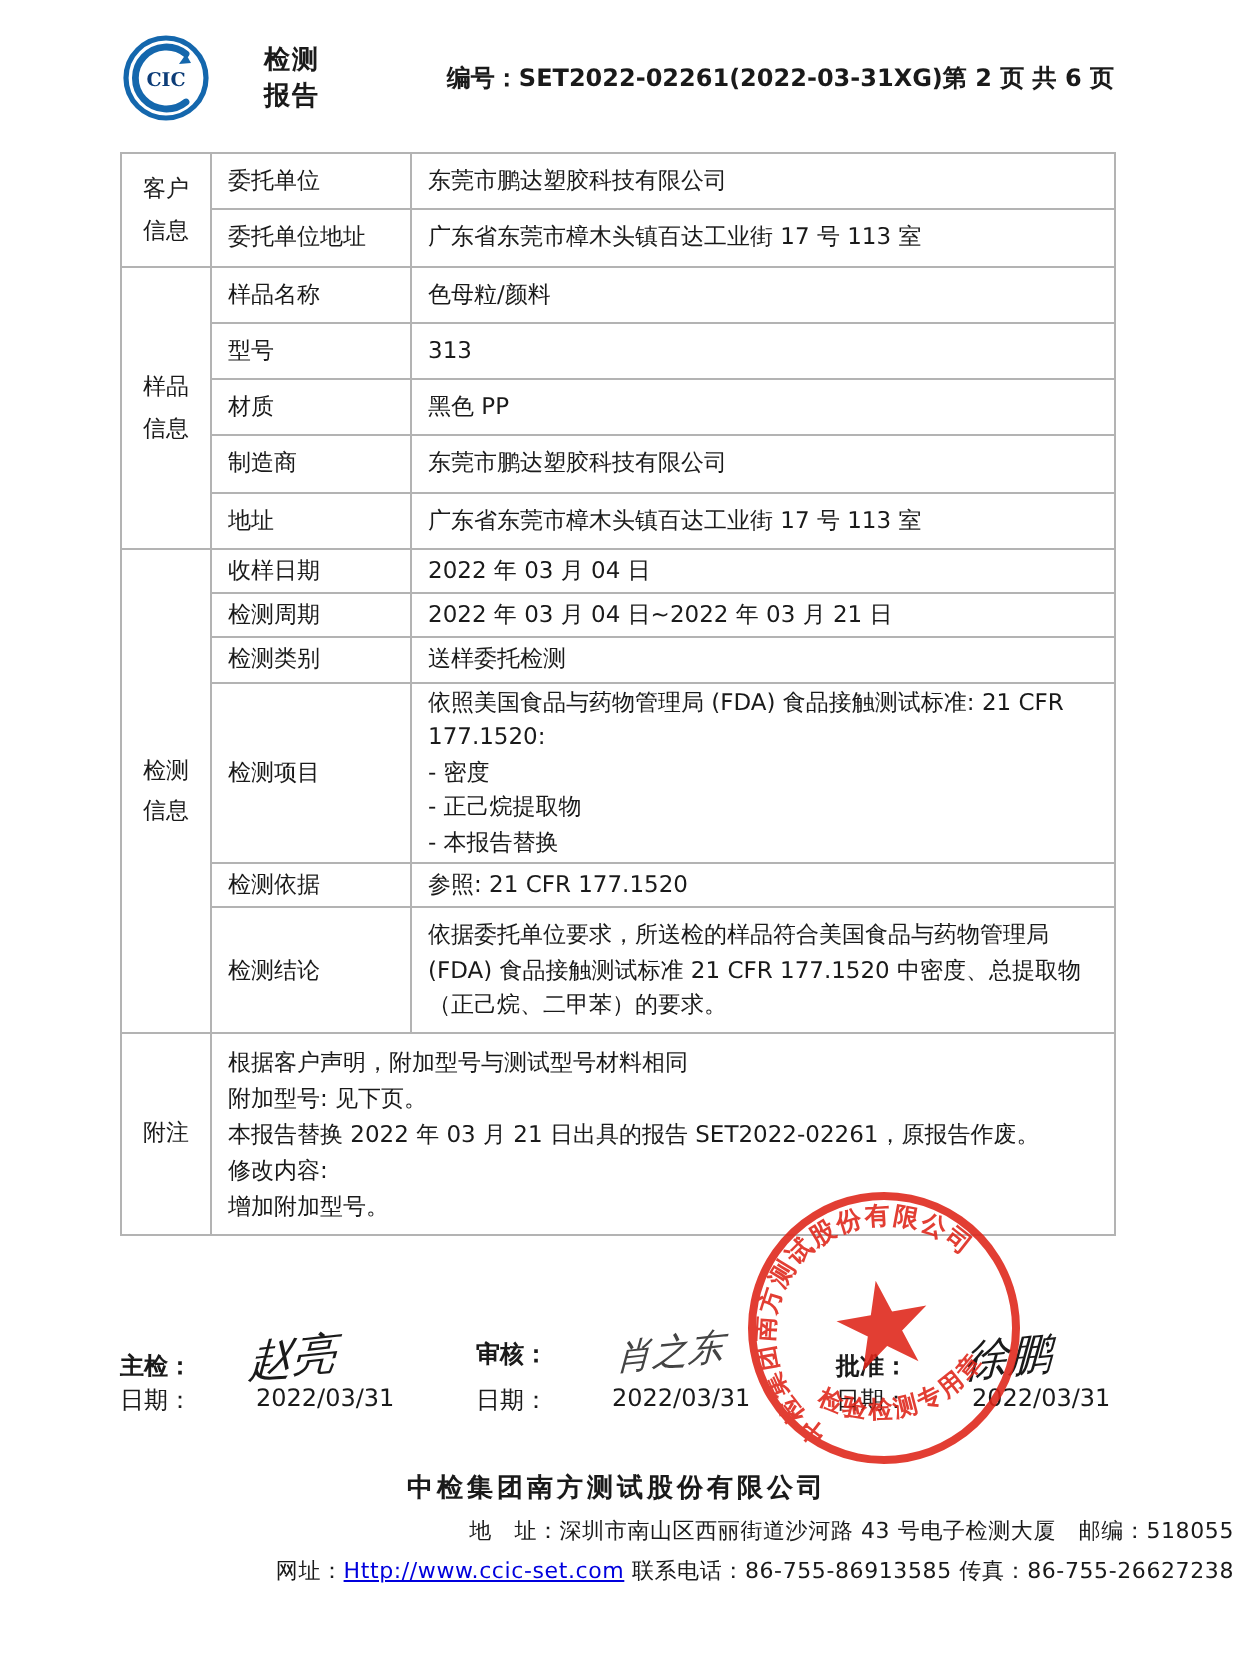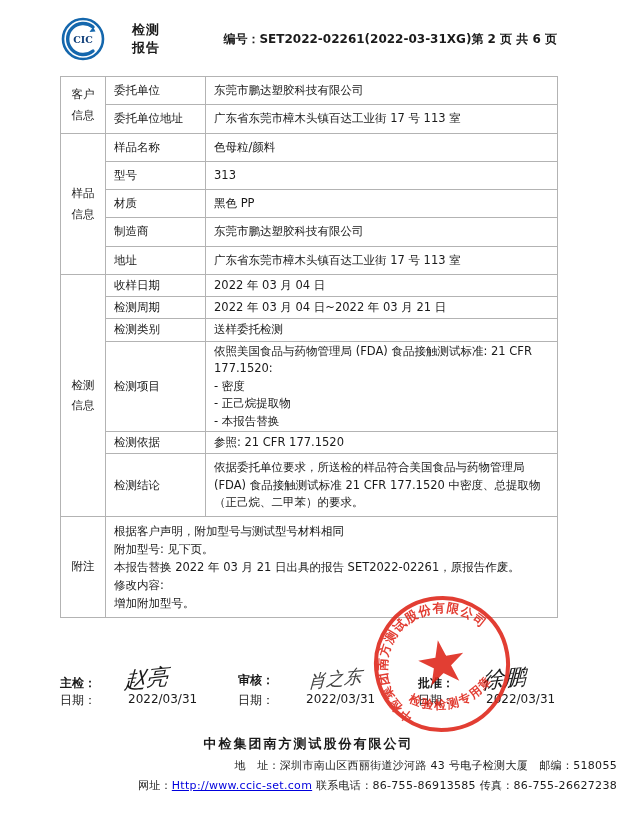--- a/index.html
+++ b/index.html
@@ -23,21 +23,21 @@
   td.tight { padding:2px 8px; }
   td.vlines { padding:1px 8px; }
   td.vlines div { line-height:17.5px; }
   td.notes-cell div { line-height:18px; }
 
   
   .stamp { position:absolute; left:366px; top:588px; width:152px; height:152px; opacity:.88; pointer-events:none; }
 
   
   .signoff { width:505px; margin:46px 0 0 60px; }
-  .sig-row { display:flex; align-items:center; }
+  .sig-row { display:flex; align-items:flex-start; }
   .sig-col { display:flex; align-items:flex-end; }
   .sig-col.c1 { width:178px; }
   .sig-col.c2 { width:180px; }
   .sig-col.c3 { width:147px; }
   .role { font-size:12px; font-weight:bold; white-space:nowrap; }
   .sig { font-family:"DejaVu Serif","Liberation Serif",serif; font-style:italic; font-size:22px; transform:rotate(-6deg) skewX(-8deg); display:inline-block; margin:0 0 -2px 28px; white-space:nowrap; }
   .sig.small { font-size:18px; color:#444; margin-left:34px; }
   .date-row { display:flex; }
   .date-col { display:flex; }
   .date-col.c1 { width:178px; }

